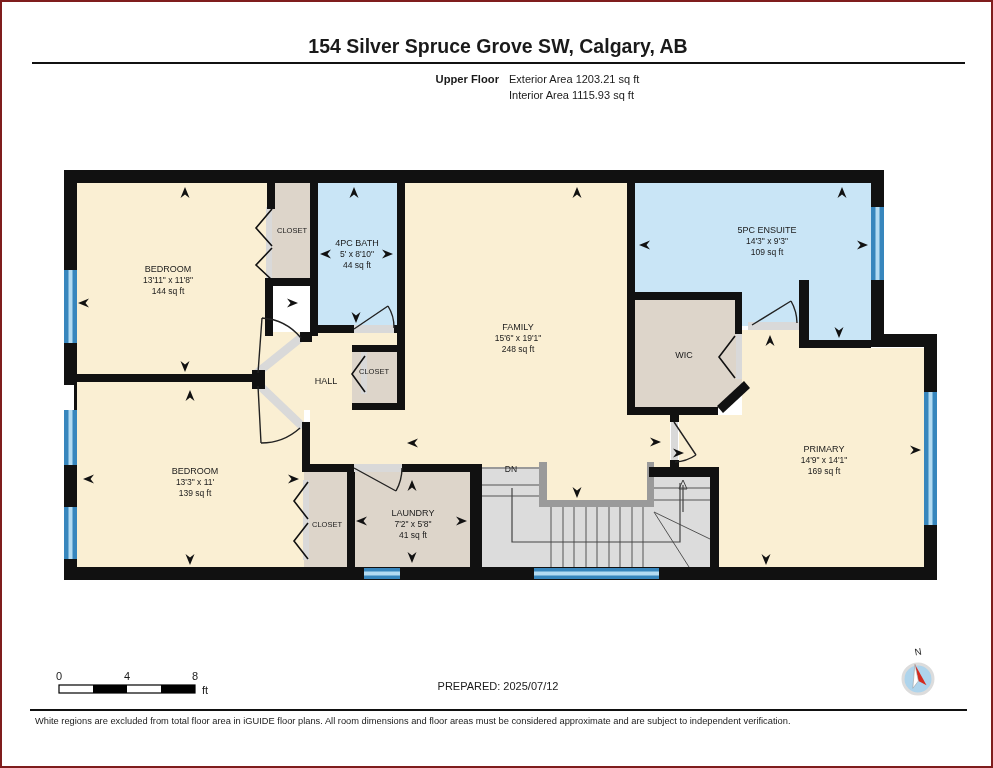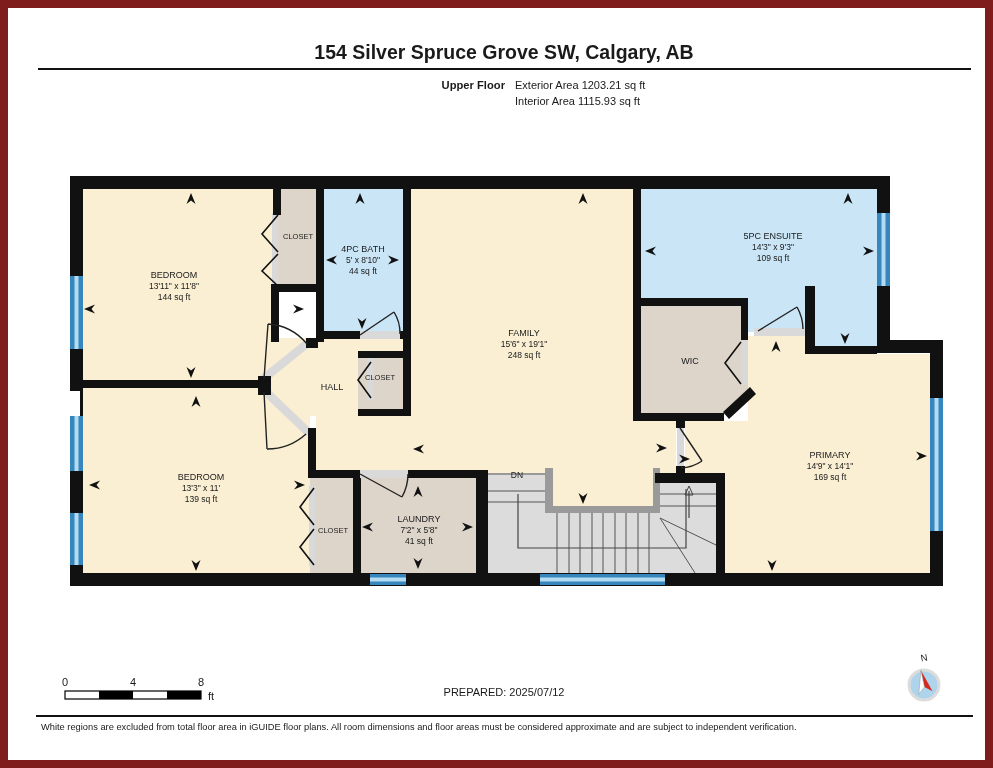--- a/index.html
+++ b/index.html
@@ -1,21 +1,21 @@
 <!DOCTYPE html>
 <html><head>
 <meta charset="utf-8">
 <style>
   html,body{margin:0;padding:0;background:#888;}
   .page{
     position:relative;
     width:993px;height:768px;
     box-sizing:border-box;
     background:#fff;
-    border:8px solid #7f1d1d;
+    border:2px solid #7f1d1d;
     font-family:"Liberation Sans", sans-serif;
     overflow:hidden;
   }
   svg text{font-family:"Liberation Sans", sans-serif; fill:#1a1a1a;}
   .title{font-size:19.5px;font-weight:bold;}
   .subhdr-b{font-size:11.2px;font-weight:bold;}
   .subhdr{font-size:11px;}
   .roomname{font-size:9px;}
   .roomsub{font-size:8.5px;}
   .tinylabel{font-size:7.5px;}

